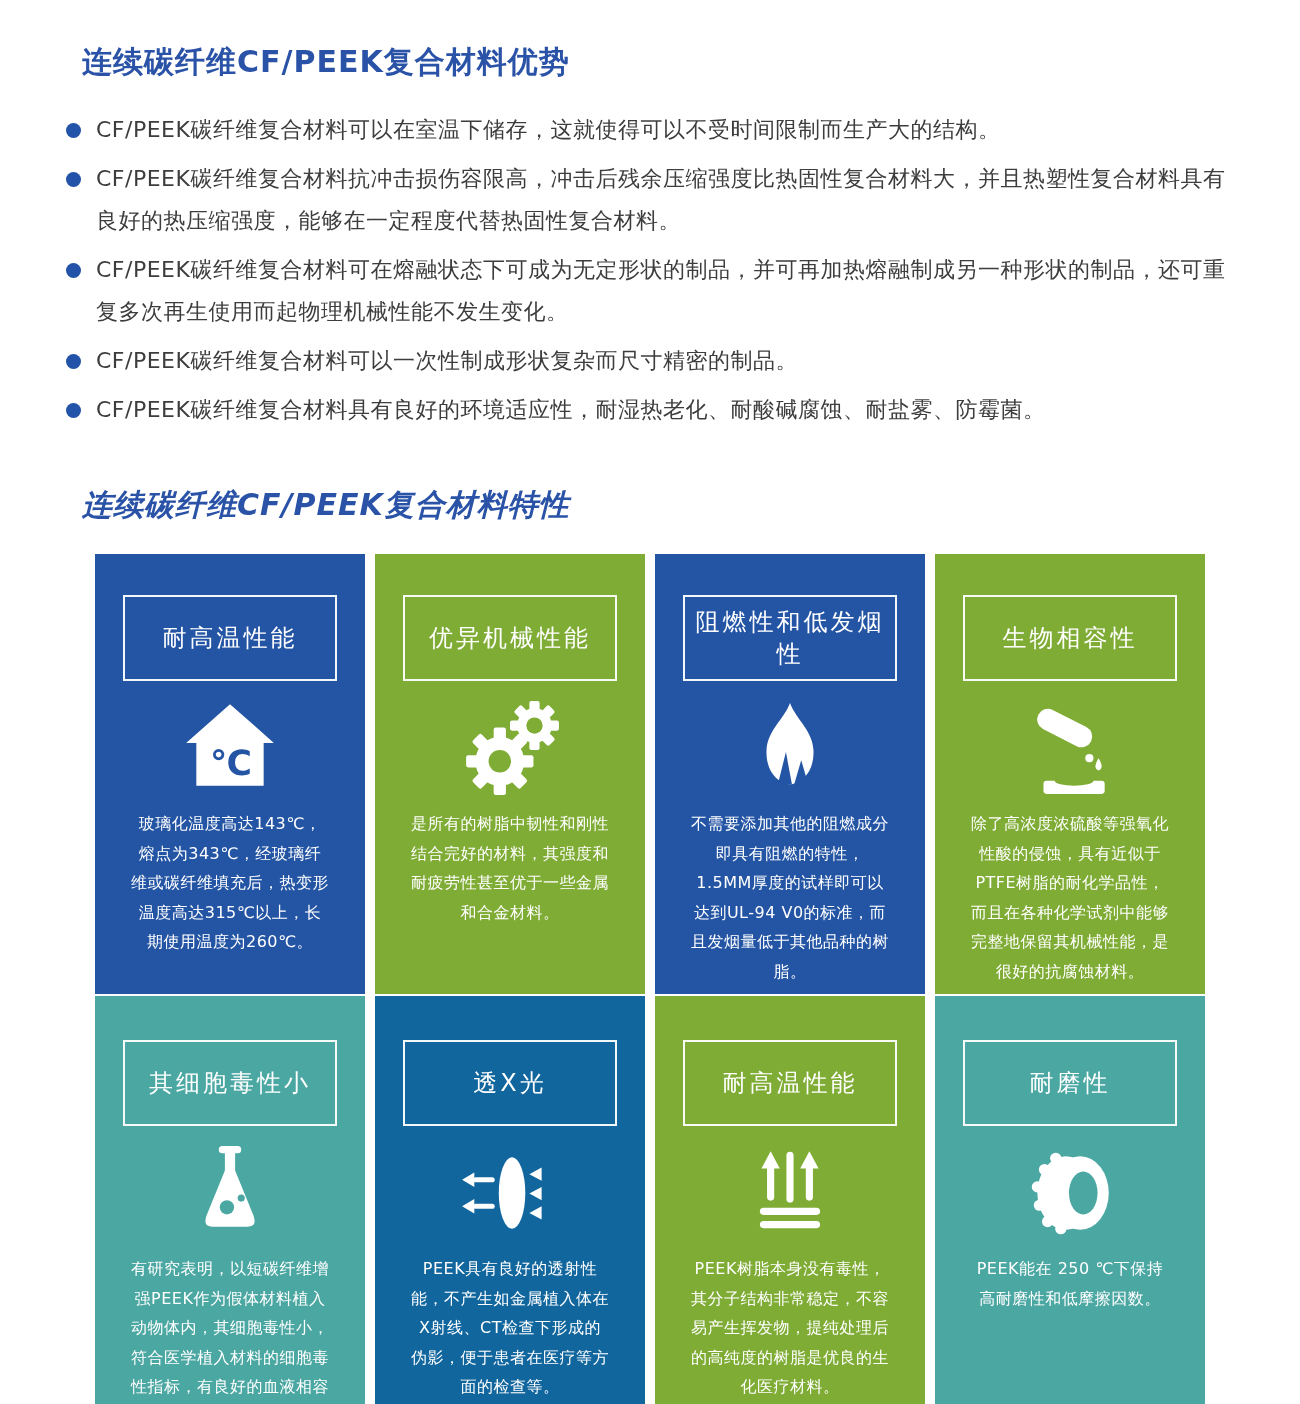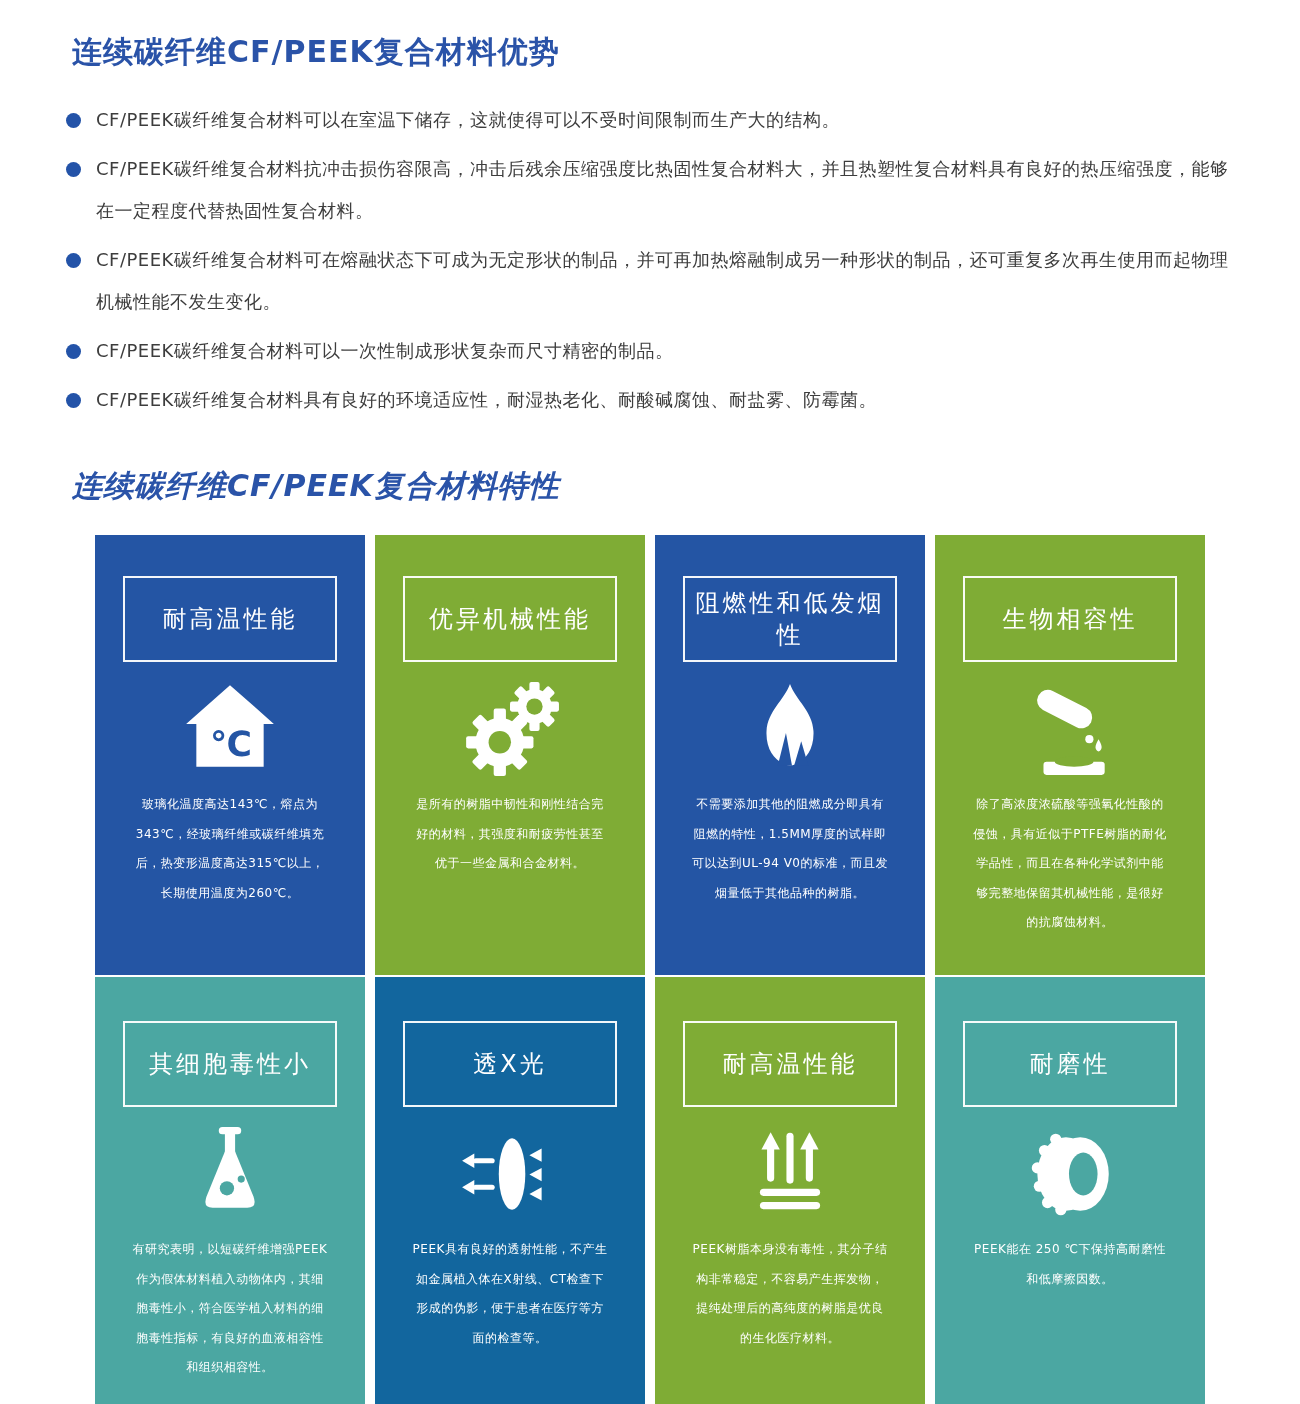--- a/index.html
+++ b/index.html
@@ -2,28 +2,28 @@
 <html><head>
 <meta charset="utf-8">
 <style>
   * { box-sizing: border-box; }
   html,body { margin:0; padding:0; background:#ffffff; }
   .page {
     width:1300px; height:1404px; background:#ffffff; overflow:hidden;
     font-family:"DejaVu Sans","Liberation Sans",sans-serif; position:relative;
   }
   .heading {
-    margin:6px; padding:26px 66px 0 66px;
+    margin:16px; padding:26px 66px 0 66px;
     font-size:30px; font-weight:bold; color:#2A53A8; letter-spacing:1px;
   }
   .heading.second { padding-top:38px;font-style:italic; }
   .bullets { list-style:none; margin:26px 60px 0 66px; padding:0; }
   .bullets li {
     display:flex; align-items:flex-start;
-    font-size:18px; color:#3D3D3D; line-height:42px; margin-bottom:7px;
+    font-size:22px; color:#3D3D3D; line-height:42px; margin-bottom:7px;
     letter-spacing:0.5px;
   }
   .dot {
     flex:0 0 15px; width:15px; height:15px; border-radius:50%;
     background:#2353A8; margin:14px 15px 0 0;
   }
   .grid { display:flex; gap:10px; margin:28px 0 0 95px; width:1110px; }
   .col { display:flex; flex-direction:column; gap:2px; width:270px; }
   .card {
     width:270px; background:var(--bg); color:#ffffff;
@@ -38,21 +38,21 @@
   .titlebox {
     width:214px; height:86px; flex:0 0 86px;
     border:2px solid rgba(255,255,255,0.95);
     display:flex; align-items:center; justify-content:center;
     font-size:24px; letter-spacing:3px; text-align:center;
   }
   .iconwrap { height:106px; margin-top:14px; display:flex; align-items:center; justify-content:center; }
   .iconwrap svg { width:102px; height:102px; display:block; }
   .desc {
     margin-top:8px; padding:0 36px; width:100%;
-    font-size:12px; line-height:29.5px; text-align:center; letter-spacing:0.5px;
+    font-size:16px; line-height:29.5px; text-align:center; letter-spacing:0.5px;
   }
   .hole   { fill:var(--bg); }
   .hole-t { fill:var(--bg); font-weight:bold; font-family:"DejaVu Sans",sans-serif; }
   svg .wht { fill:#ffffff; }
   svg .wstroke { stroke:#ffffff; stroke-width:7; stroke-linecap:round; fill:none; }
 </style>
 </head>
 <body>
 
 <div class="page">

